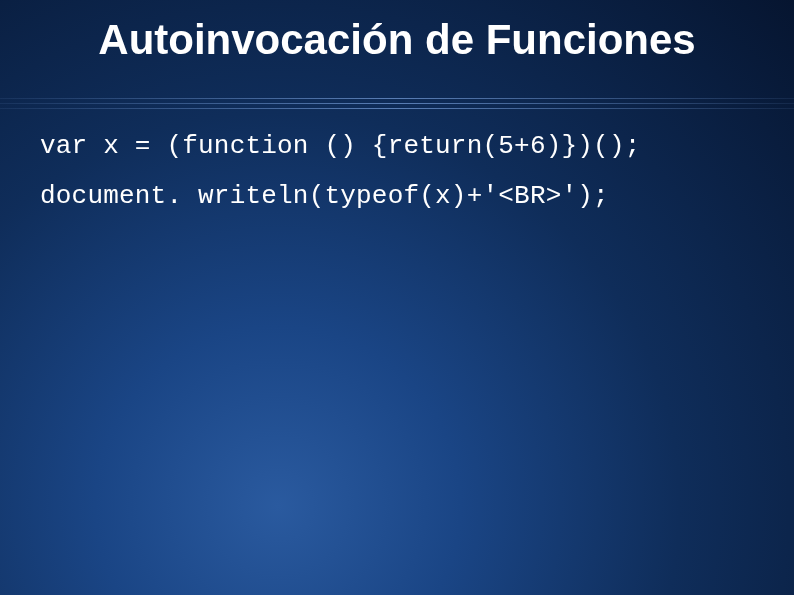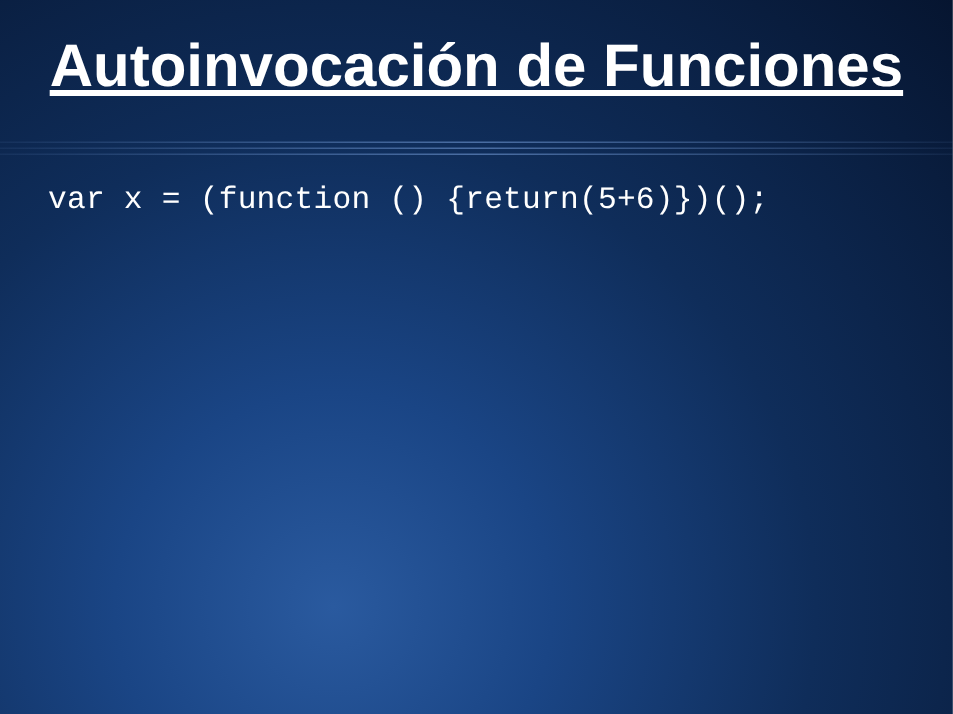--- a/index.html
+++ b/index.html
@@ -4,27 +4,26 @@
 <style>
   * { margin: 0; padding: 0; box-sizing: border-box; }
   html, body { width: 794px; height: 595px; overflow: hidden; }
   body {
     background: radial-gradient(ellipse at 35% 85%, #2a5a9f 0%, #1a4585 25%, #0f2d5a 55%, #061530 100%);
     font-family: Arial, Helvetica, sans-serif;
     color: #fff;
     position: relative;
   }
   .title {
-    font-size: 50px;
+    font-size: 42px;
     font-weight: bold;
     color: #ffffff;
     text-align: center;
-    padding-top: 26px;
+    padding-top: 16px;
     padding-bottom: 28px;
-    text-decoration: underline;
   }
   .rule {
     height: 1px;
     background: linear-gradient(to right, rgba(120,160,220,0.1), rgba(120,160,220,0.7), rgba(120,160,220,0.1));
     margin: 4px 0;
   }
   .rules-group {
     margin-top: 6px;
   }
   .code-area {
@@ -46,14 +45,15 @@
   <h1 class="title">Autoinvocación de Funciones</h1>
 
   <div class="rules-group">
     <div class="rule"></div>
     <div class="rule"></div>
     <div class="rule"></div>
   </div>
 
   <div class="code-area">
     <div class="code-line">var x = (function () {return(5+6)})();</div>
+    <div class="code-line">document. writeln(typeof(x)+'&lt;BR&gt;');</div>
   </div>
 </div>
 
 </body></html>

